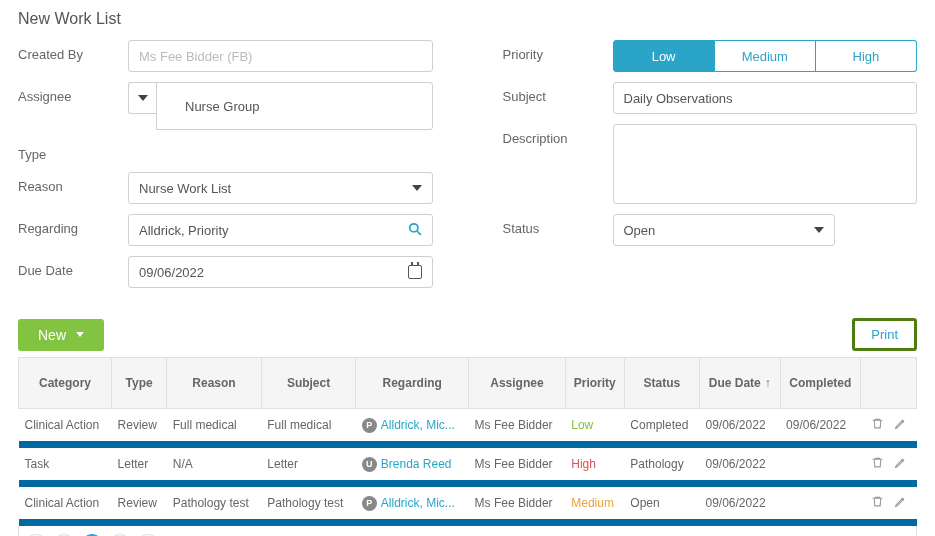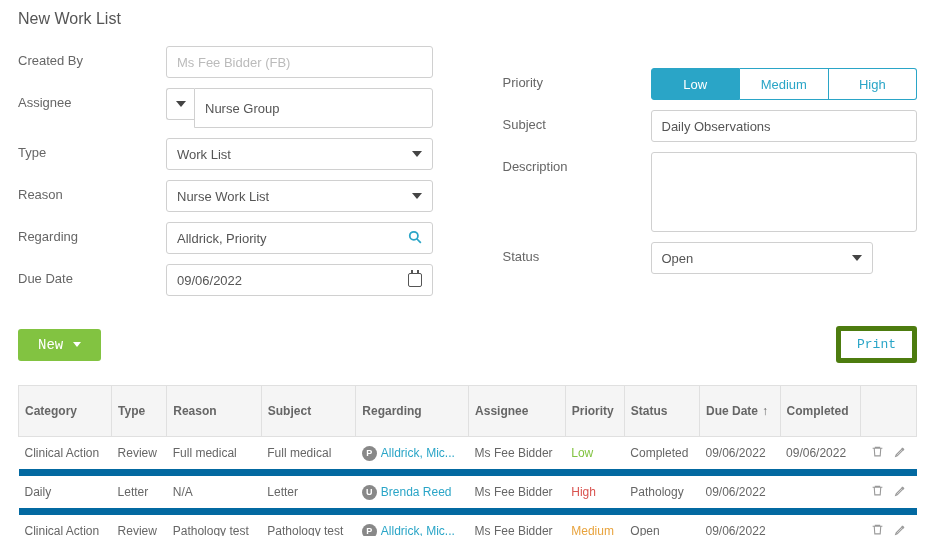--- a/index.html
+++ b/index.html
@@ -13,21 +13,21 @@
     overflow: hidden;
     position: relative;
   }
   .container {
     padding: 10px 18px;
   }
   .header {
     display: flex;
     justify-content: space-between;
     align-items: center;
-    margin-bottom: 18px;
+    margin-bottom: 12px;
   }
   .title {
     font-size: 16px;
     color: #555;
     font-weight: 500;
   }
   .saved {
     display: flex;
     align-items: center;
     gap: 6px;
@@ -43,39 +43,37 @@
     align-items: center;
     justify-content: center;
     font-size: 11px;
     font-weight: bold;
     line-height: 1;
   }
   .form-area {
     display: flex;
     gap: 70px;
     margin-bottom: 20px;
-    align-items: center;
   }
   .col {
     flex: 1;
   }
   .row {
     display: flex;
     align-items: flex-start;
     margin-bottom: 10px;
   }
   .label {
     width: 110px;
     padding-top: 7px;
     color: #666;
     font-size: 13px;
   }
   .control {
     flex: 1;
-    margin-left: 38px;
   }
   .inp, .sel, .combo, .txt {
     width: 100%;
     height: 32px;
     border: 1px solid #d0d0d0;
     border-radius: 3px;
     padding: 0 10px;
     font-size: 13px;
     color: #555;
     background: #fff;
@@ -125,24 +123,24 @@
     height: 32px;
     border: 1px solid #d0d0d0;
     border-right: none;
     border-radius: 3px 0 0 3px;
     display: flex;
     align-items: center;
     justify-content: center;
   }
   .combo-text {
     flex: 1;
-    height: 40px;
+    height: 48px;
     border: 1px solid #d0d0d0;
     border-radius: 0 3px 3px 0;
-    padding: 0 10px;
+    padding: 0 28px;
     display: flex;
     align-items: center;
   }
   .seg-group {
     display: flex;
     width: 100%;
   }
   .seg {
     flex: 1;
     height: 32px;
@@ -160,55 +158,54 @@
     background: #2aa5c7;
     color: #fff;
   }
   .sel-wide {
     width: 222px;
   }
   .actions-bar {
     display: flex;
     justify-content: space-between;
     align-items: center;
-    margin-bottom: 22px;
-    font-family: Liberation Mono, monospace;
+    margin-bottom: 6px;
   }
   .btn-new {
     background: #82c341;
     color: #fff;
     padding: 8px 20px;
     border-radius: 3px;
     display: flex;
     align-items: center;
     gap: 10px;
     font-size: 14px;
   }
   .btn-new .chev {
     border-left: 4px solid transparent;
     border-right: 4px solid transparent;
     border-top: 5px solid #fff;
   }
   .btn-print {
-    border: 5px solid #4d7c0f;
+    border: 3px solid #4d7c0f;
     color: #2aa5c7;
     padding: 6px 16px;
     border-radius: 3px;
     font-size: 13px;
   }
   table {
     width: 100%;
     border-collapse: collapse;
     font-size: 12px;
   }
   thead th {
     background: #f5f5f5;
     border: 1px solid #e0e0e0;
     padding: 18px 6px;
-    text-align: left;
+    text-align: center;
     font-weight: bold;
     color: #666;
     vertical-align: middle;
   }
   thead th.sorted {
     position: relative;
   }
   .sort-arrow {
     font-size: 12px;
     margin-left: 4px;
@@ -313,26 +310,20 @@
                 <span class="caret-down"></span>
               </div>
             <div class="combo-text">
                 <span>Nurse Group</span>
               </div>
           </div>
         </div>
       </div>
       <div class="row">
         <div class="label">Type</div>
-        <div class="control">
-          <div class="sel">
-            <span>Work List</span>
-            <span class="caret-down"></span>
-          </div>
-        </div>
       </div>
       <div class="row">
         <div class="label">Reason</div>
         <div class="control">
           <div class="sel">
             <span>Nurse Work List</span>
             <span class="caret-down"></span>
           </div>
         </div>
       </div>
@@ -443,21 +434,21 @@
               <span><svg width="13" height="13" viewBox="0 0 24 24" fill="none" stroke="#999" stroke-width="2">
                   <path d="M3 6h18M8 6V4h8v2M6 6l1 14h10l1-14"></path>
                 </svg></span>
               <span><svg width="13" height="13" viewBox="0 0 24 24" fill="none" stroke="#999" stroke-width="2">
                   <path d="M3 21l3-1 12-12-2-2L4 18l-1 3zM14 6l4 4"></path>
                 </svg></span>
             </div>
           </td>
         </tr>
         <tr>
-          <td>Daily</td>
+          <td>Task</td>
           <td>Letter</td>
           <td>N/A</td>
           <td>Letter</td>
           <td>
             <span class="link-cell"><span class="badge-u">U</span>Brenda Reed</span>
           </td>
           <td>Ms Fee Bidder</td>
           <td class="prio-high">High</td>
           <td>Pathology</td>
           <td>09/06/2022</td>

